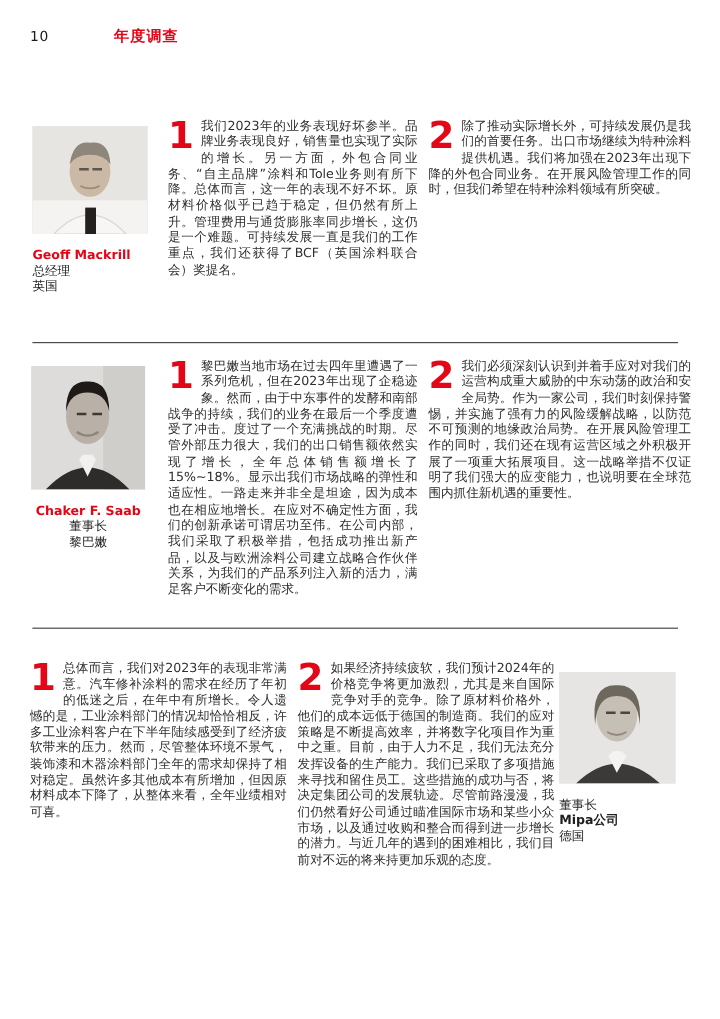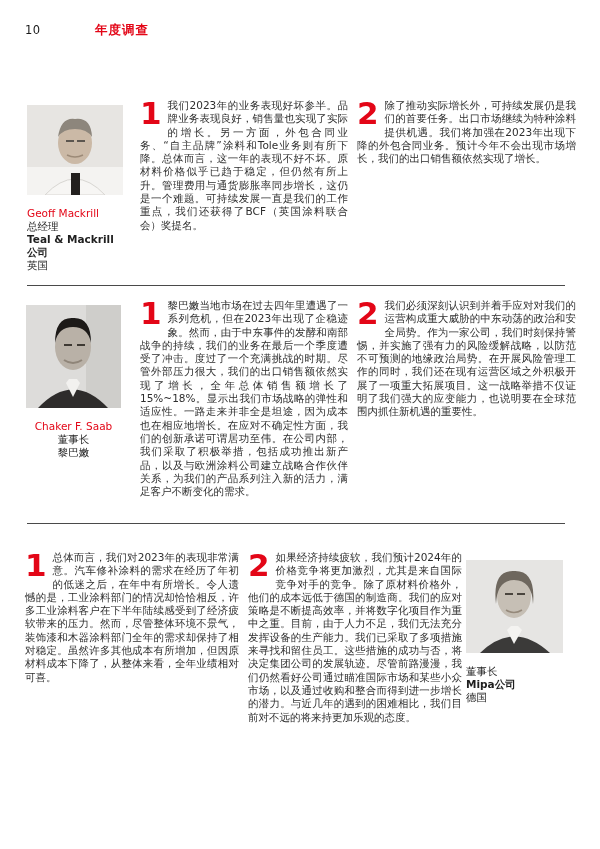--- a/index.html
+++ b/index.html
@@ -7,21 +7,21 @@
     position:relative;width:600px;height:746px;background:#ffffff;overflow:hidden;
     font-family:"DejaVu Sans","Liberation Sans",sans-serif;color:#2b2b2b;
   }
   
   .page-number{position:absolute;left:25px;top:23px;font-size:11.5px;color:#1a1a1a;letter-spacing:.5px;}
   .section-title{position:absolute;left:55px;top:22px;font-size:12.5px;font-weight:bold;color:#e30617;letter-spacing:1px;margin-left:40px;}
   
   .profile{position:absolute;}
   .photo{display:block;background:#e8e6e3;}
   .caption{margin-top:12px;font-size:10.5px;line-height:13px;color:#1f1f1f;}
-  .caption .name{color:#e30617;font-weight:normal;}
+  .caption .name{color:#e30617;font-weight:bold;}
   .caption .company{font-weight:bold;}
   
   .col{position:absolute;}
   .answer{margin:0;font-size:10.5px;line-height:13.3px;text-align:justify;color:#2e2e2e;}
   .dropcap{
     float:left;font-size:31px;line-height:25px;font-weight:bold;color:#e30617;
     margin:2px 6px 0 0;
   }
   
   .divider{position:absolute;left:27px;width:538px;height:1px;background:#4a4a4a;}
@@ -43,33 +43,32 @@
       <path d="M18 90 Q48 58 78 90 Z" fill="#f7f6f4" stroke="#d8d6d2" stroke-width="1"></path>
       <rect x="44" y="68" width="9" height="22" fill="#23201e"></rect>
       <ellipse cx="48" cy="38" rx="17" ry="21" fill="#cbb9a6"></ellipse>
       <path d="M31 32 Q34 12 48 14 Q64 12 65 32 Q60 24 48 24 Q36 24 31 32 Z" fill="#8d867c"></path>
       <path d="M39 36 h8 M50 36 h8" stroke="#5c564f" stroke-width="2"></path>
       <path d="M40 50 q8 4 16 0" stroke="#9c8a77" stroke-width="1.5" fill="none"></path>
     </svg>
     <div class="caption">
       <div class="name">Geoff Mackrill</div>
       <div class="role">总经理</div>
-      <div class="company">Teal &amp; Mackrill公司</div>
       <div class="country">英国</div>
     </div>
   </div>
 
   <div class="col" style="left:140px;top:99px;width:208px;">
     <p class="answer">
       <span class="dropcap">1</span><span>我们2023年的业务表现好坏参半。品牌业务表现良好，销售量也实现了实际的增长。另一方面，外包合同业务、“自主品牌”涂料和Tole业务则有所下降。总体而言，这一年的表现不好不坏。原材料价格似乎已趋于稳定，但仍然有所上升。管理费用与通货膨胀率同步增长，这仍是一个难题。可持续发展一直是我们的工作重点，我们还获得了BCF（英国涂料联合会）奖提名。</span>
     </p>
   </div>
   <div class="col" style="left:357px;top:99px;width:219px;">
     <p class="answer">
-      <span class="dropcap">2</span><span>除了推动实际增长外，可持续发展仍是我们的首要任务。出口市场继续为特种涂料提供机遇。我们将加强在2023年出现下降的外包合同业务。预计今年不会出现市场增长，我们的出口销售额依然实现了增长。</span>
+      <span class="dropcap">2</span><span>除了推动实际增长外，可持续发展仍是我们的首要任务。出口市场继续为特种涂料提供机遇。我们将加强在2023年出现下降的外包合同业务。在开展风险管理工作的同时，但我们希望在特种涂料领域有所突破。</span>
     </p>
   </div>
 
   <div class="divider" style="top:285px;"></div>
 
   <div class="profile" style="left:26px;top:305px;width:95px;text-align:center;">
     <svg class="photo" width="95" height="103" viewBox="0 0 95 103">
       <rect width="95" height="103" fill="#dddcda"></rect>
       <rect x="60" width="35" height="103" fill="#cfcecb"></rect>
       <path d="M12 103 Q47 66 82 103 Z" fill="#2e2c2b"></path>

